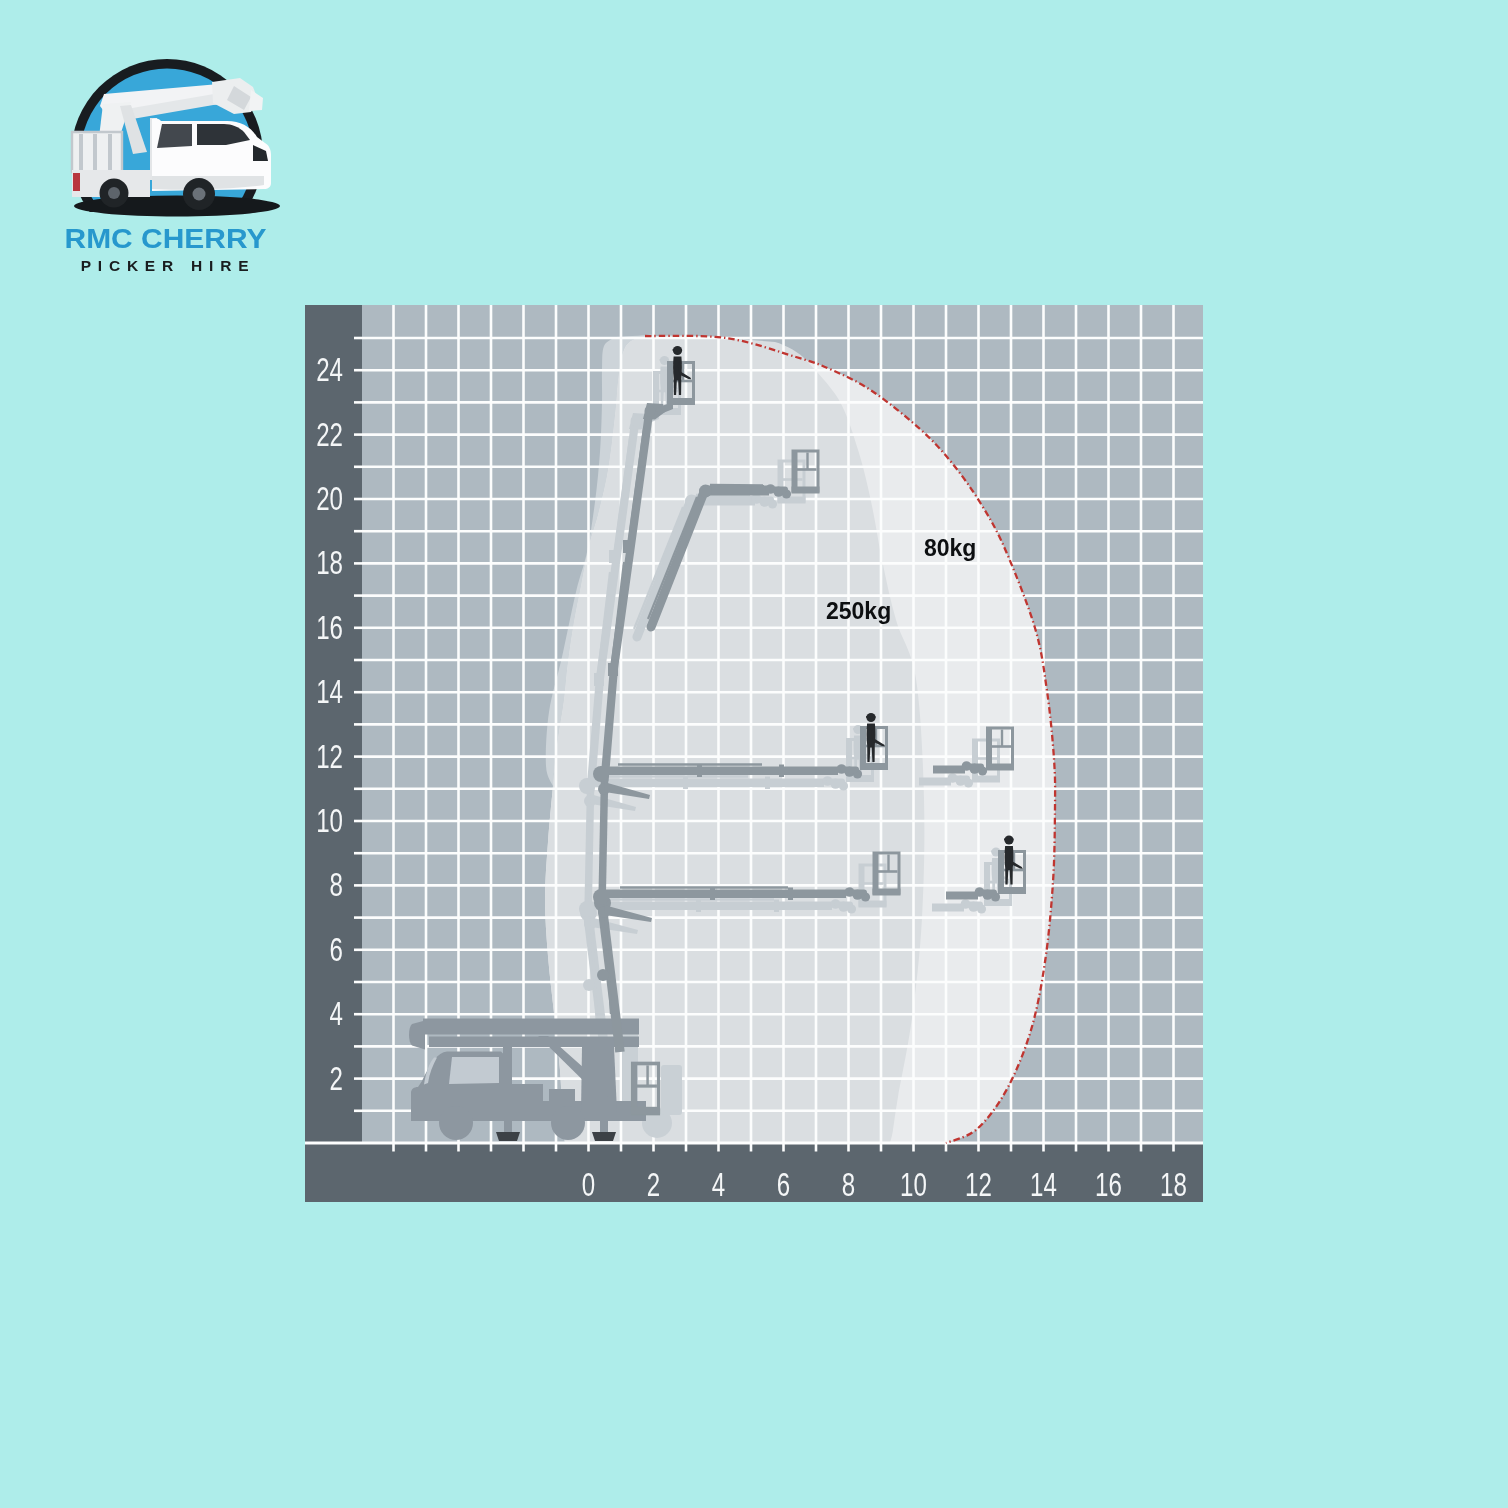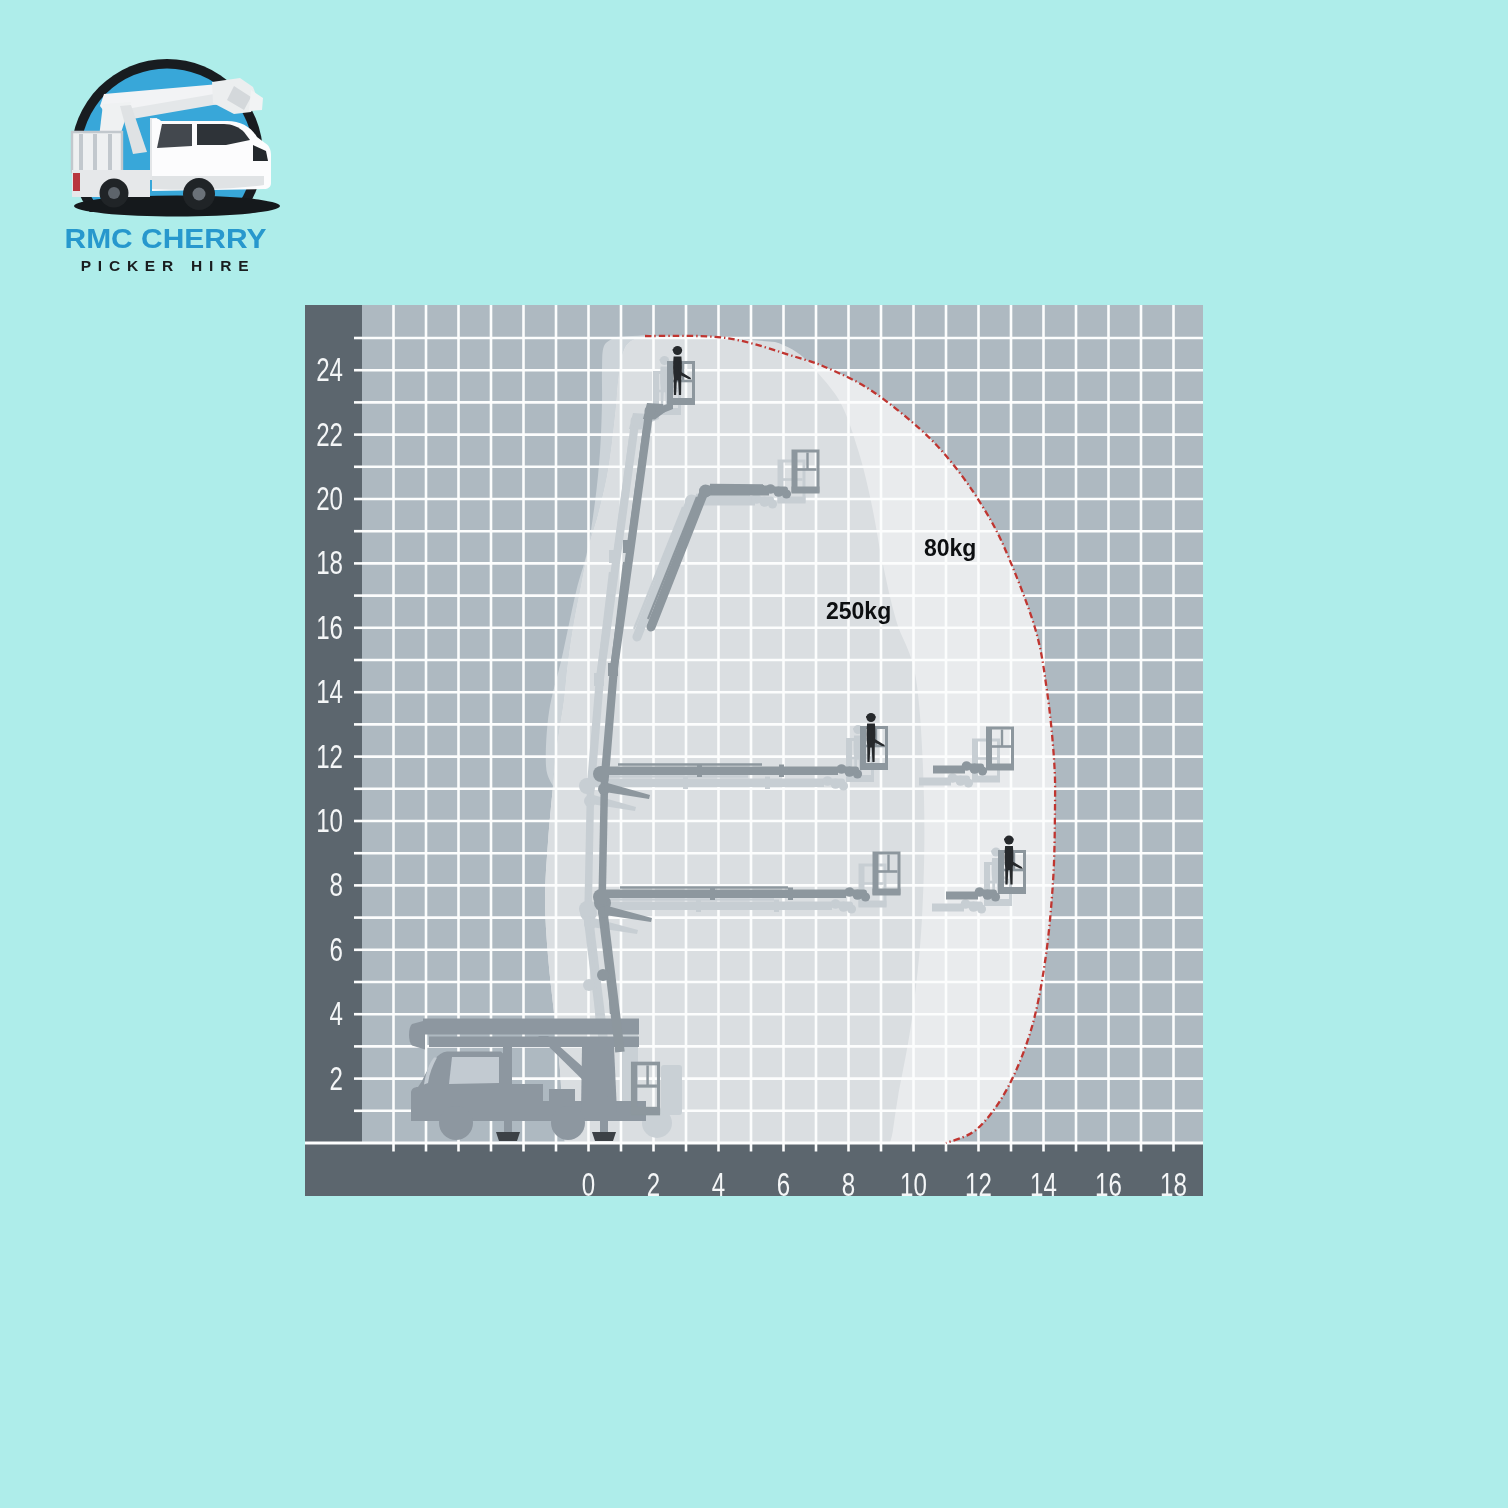--- a/index.html
+++ b/index.html
@@ -1,17 +1,17 @@
 <!DOCTYPE html>
 <html><head>
 <meta charset="utf-8">
 <title>RMC Cherry Picker Hire - Working Range</title>
 <style>
   html,body{margin:0;padding:0;background:#aeedea;}
-  .page{width:1508px;height:1196px;position:relative;background:#aeedea;overflow:hidden;
+  .page{width:1508px;height:1508px;position:relative;background:#aeedea;overflow:hidden;
         font-family:"Liberation Sans", sans-serif;}
   svg text{font-family:"Liberation Sans", sans-serif;}
 </style>
 </head>
 <body>
 <div class="page">
 <svg width="1508" height="1508" viewBox="0 0 1508 1508" xmlns="http://www.w3.org/2000/svg">
 
 <rect x="0" y="0" width="1508" height="1508" fill="#aeedea"></rect>
 

